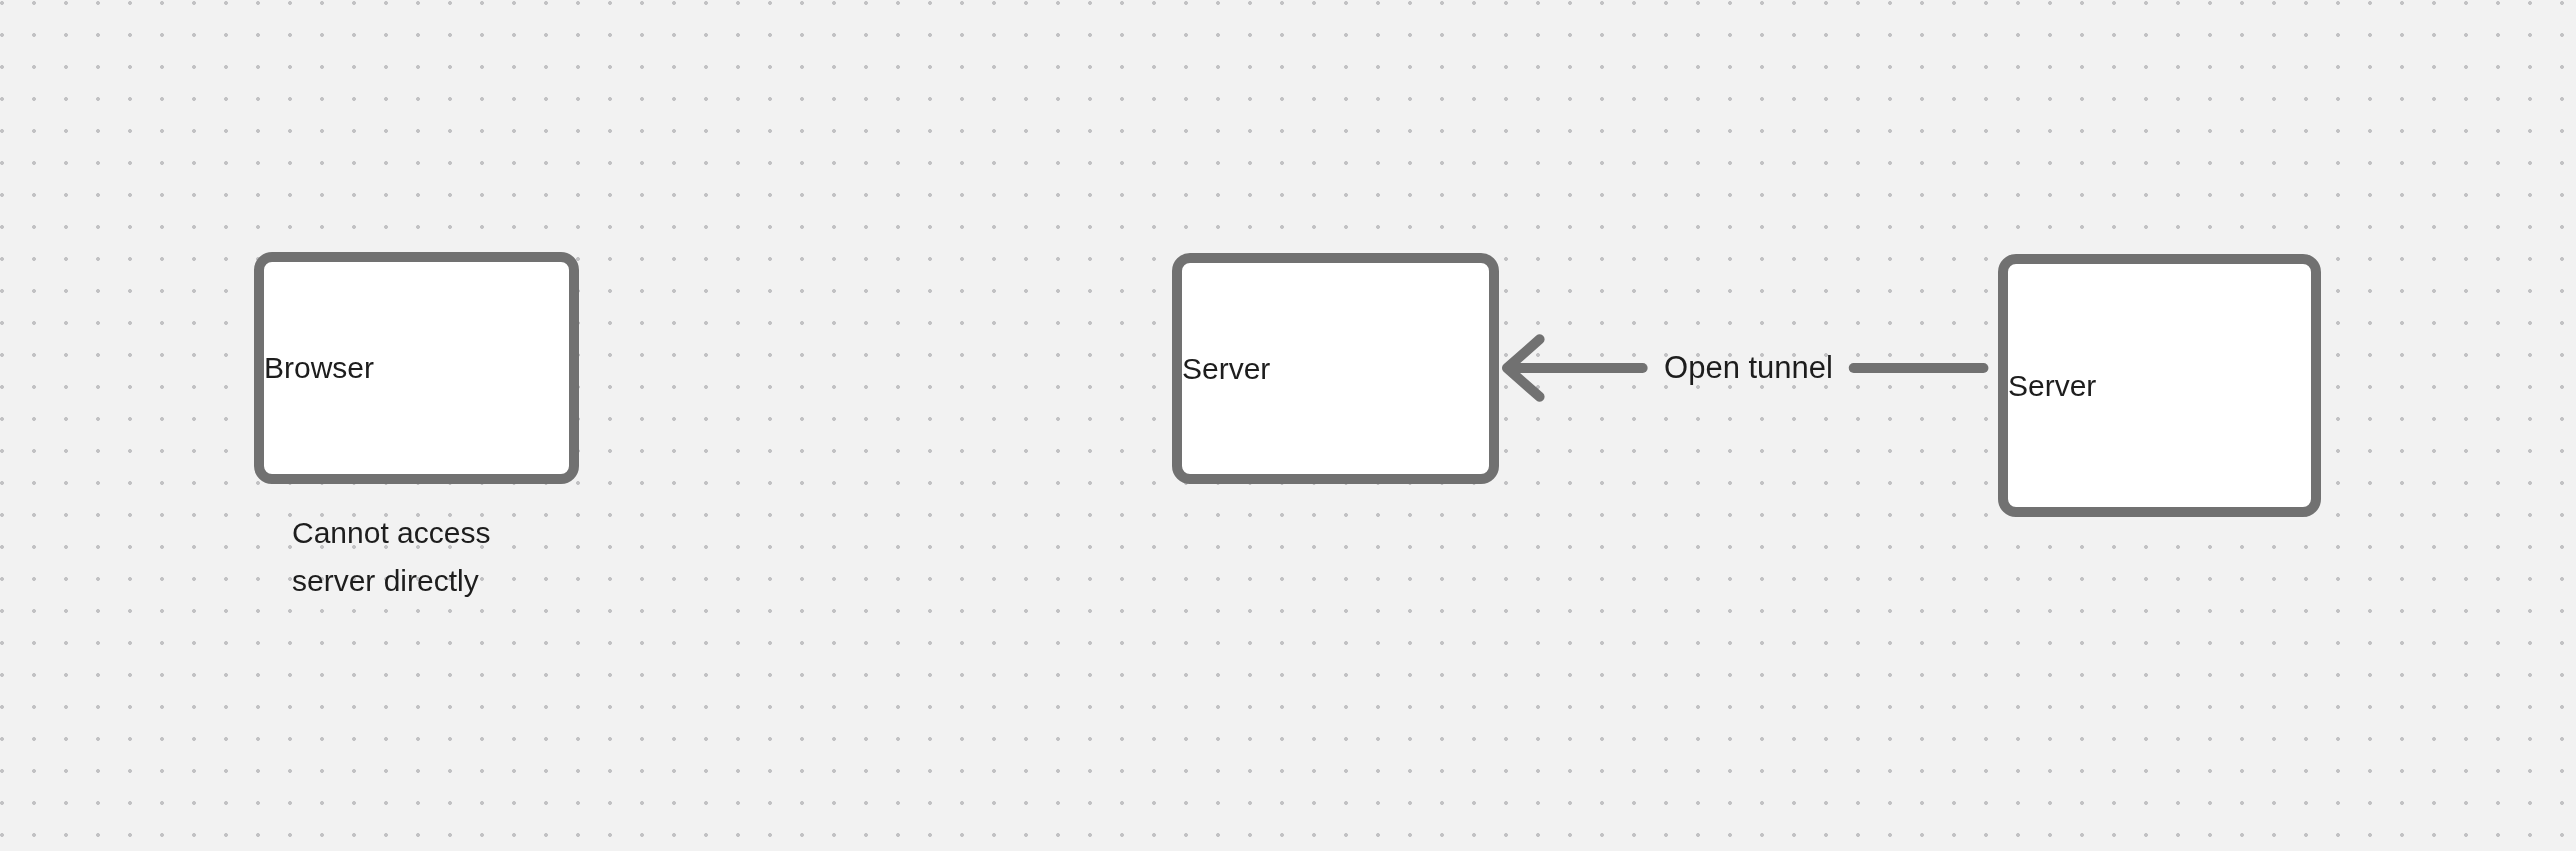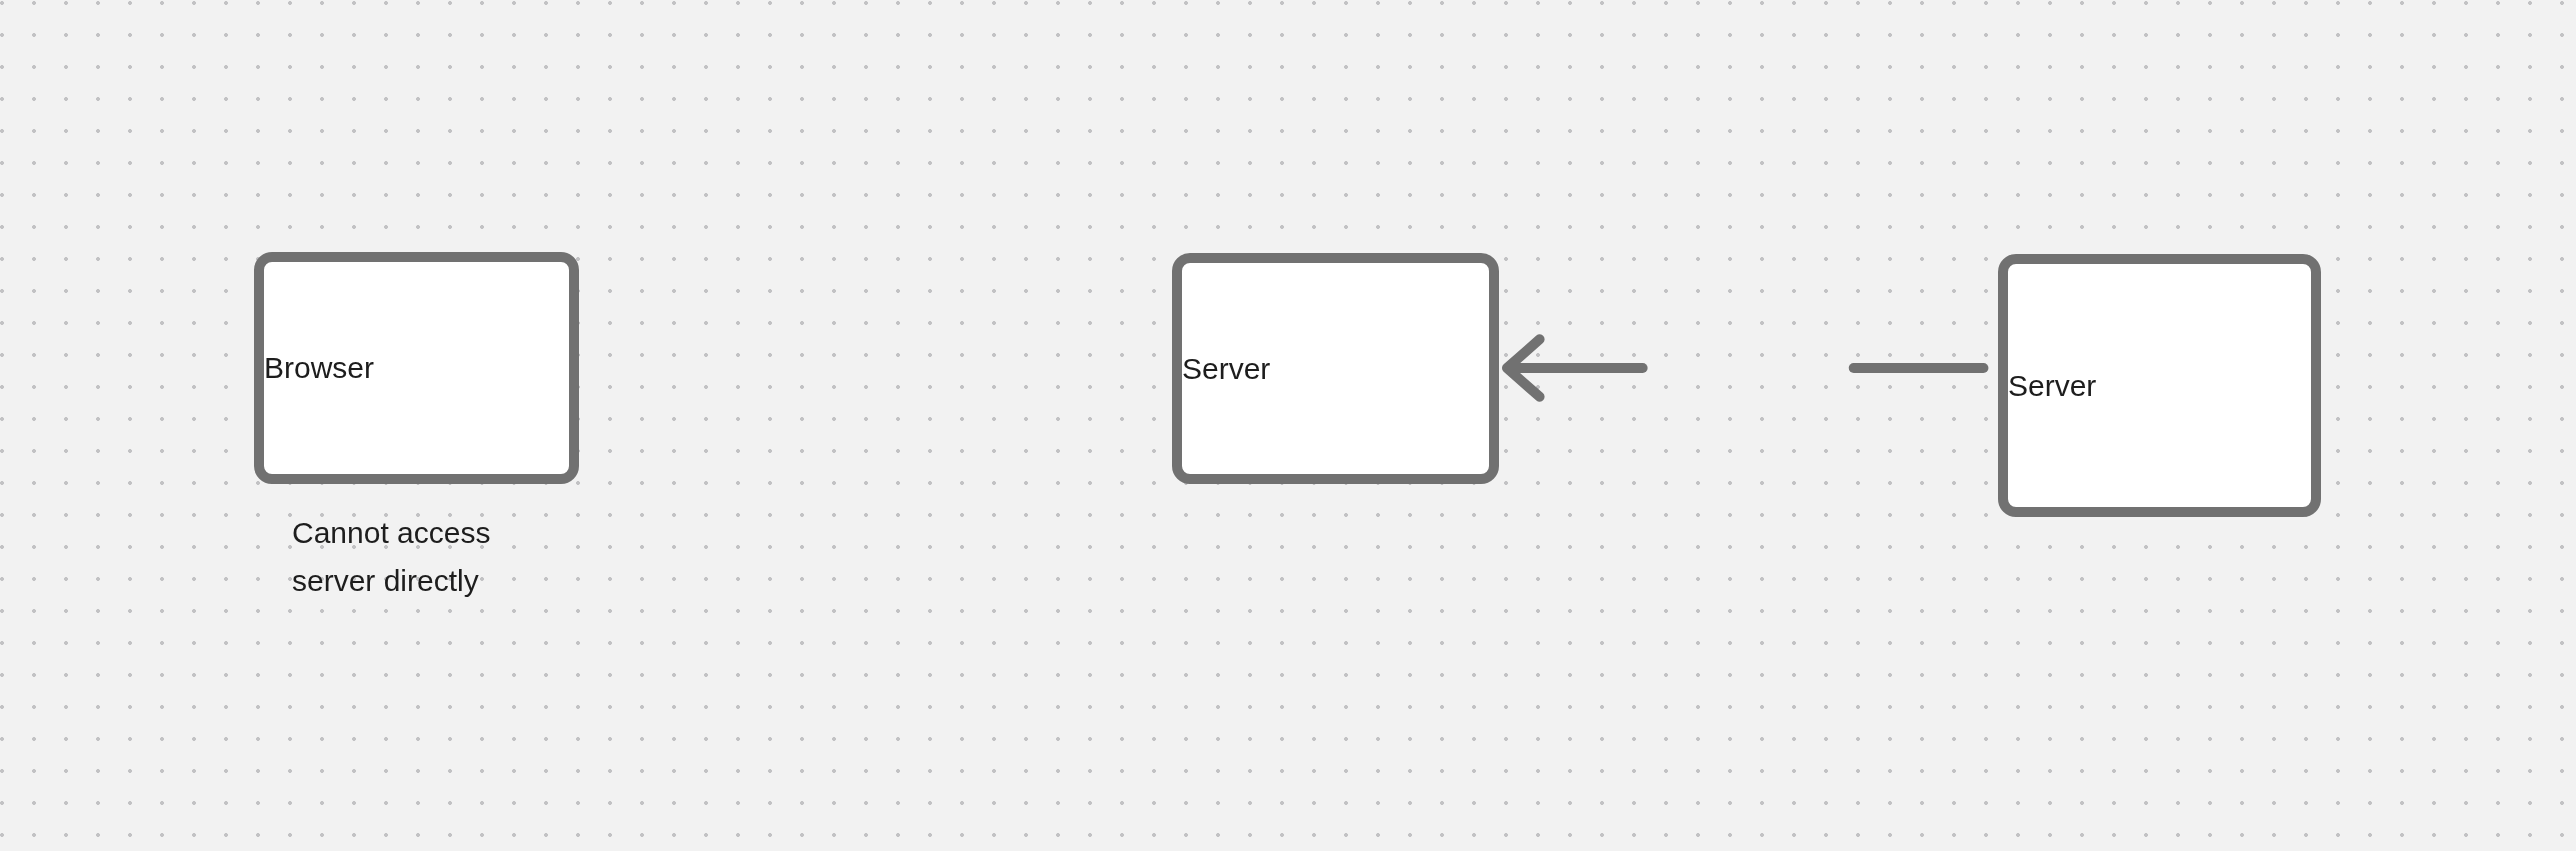--- a/index.html
+++ b/index.html
@@ -84,18 +84,19 @@
   </div>
 
   <div class="node node-gateway">
     <span>Server</span>
   </div>
 
   <div class="node node-server">
     <span>Server</span>
   </div>
 
+  <div class="edge-label">Open tunnel</div>
 
   <div class="annotation">Cannot access
 server directly</div>
 
 </div>
 
 
 </body></html>

